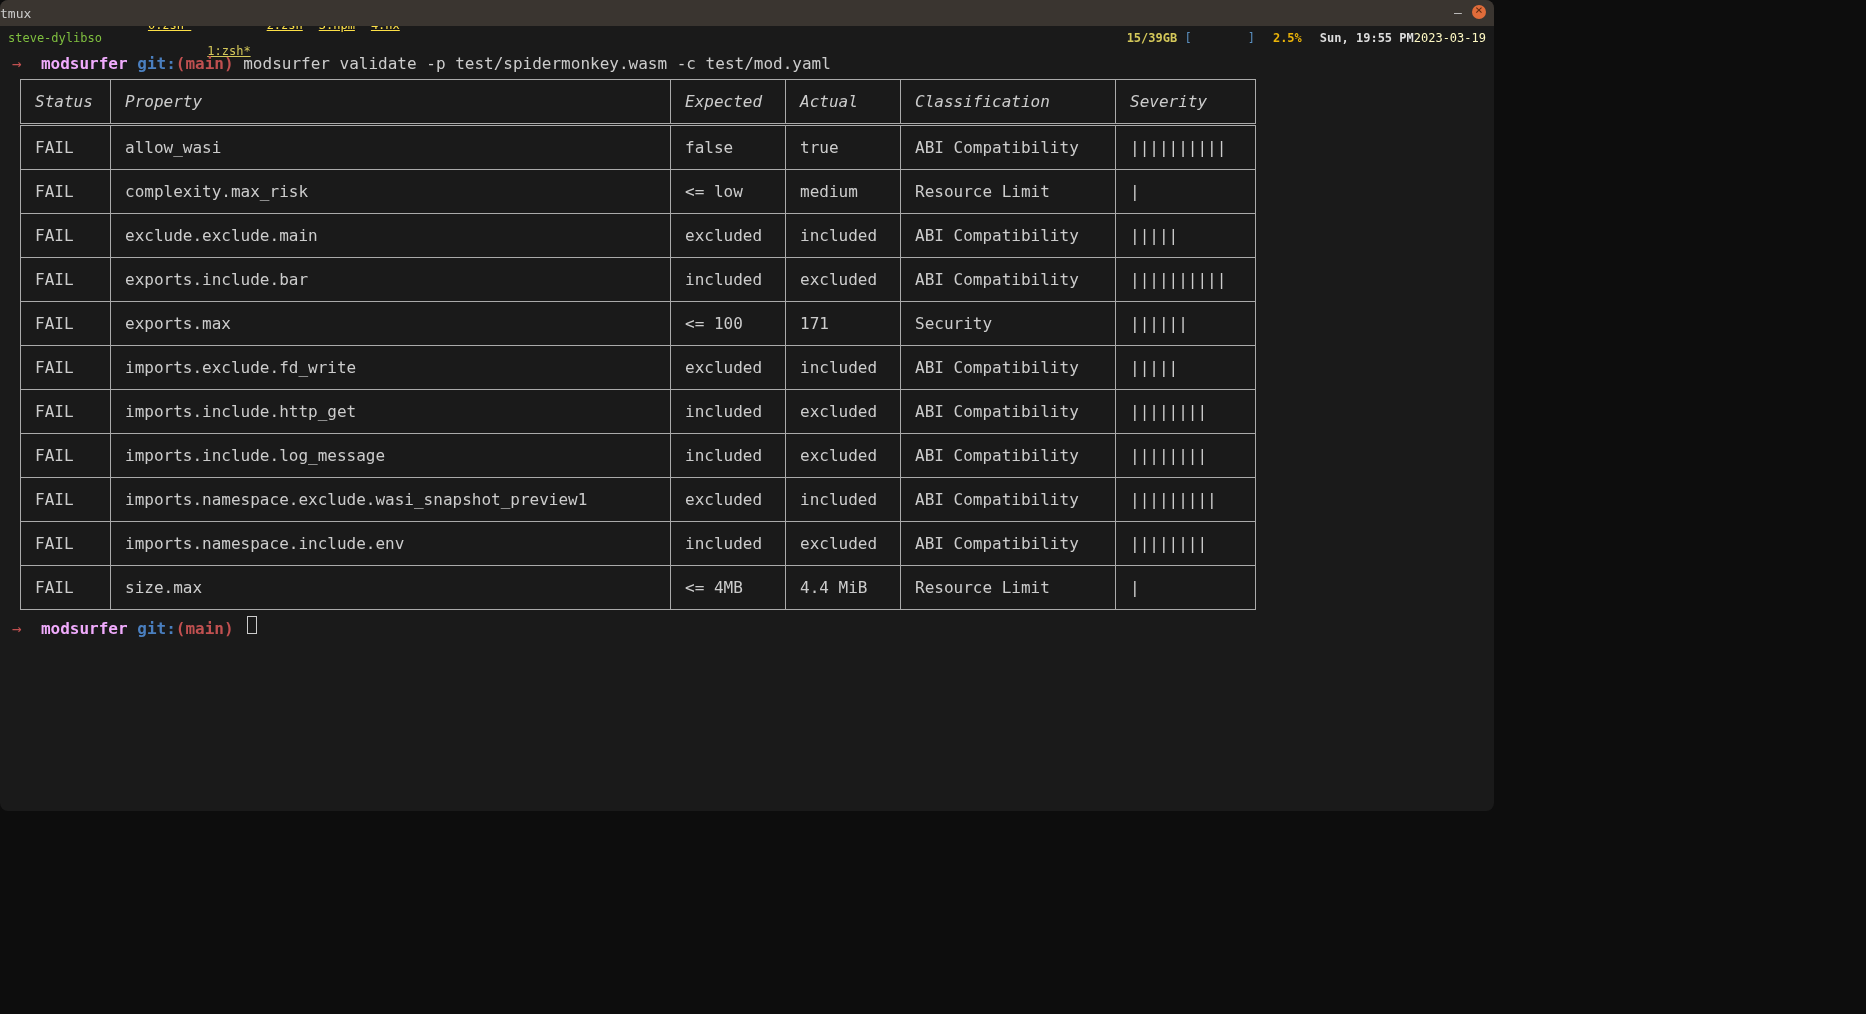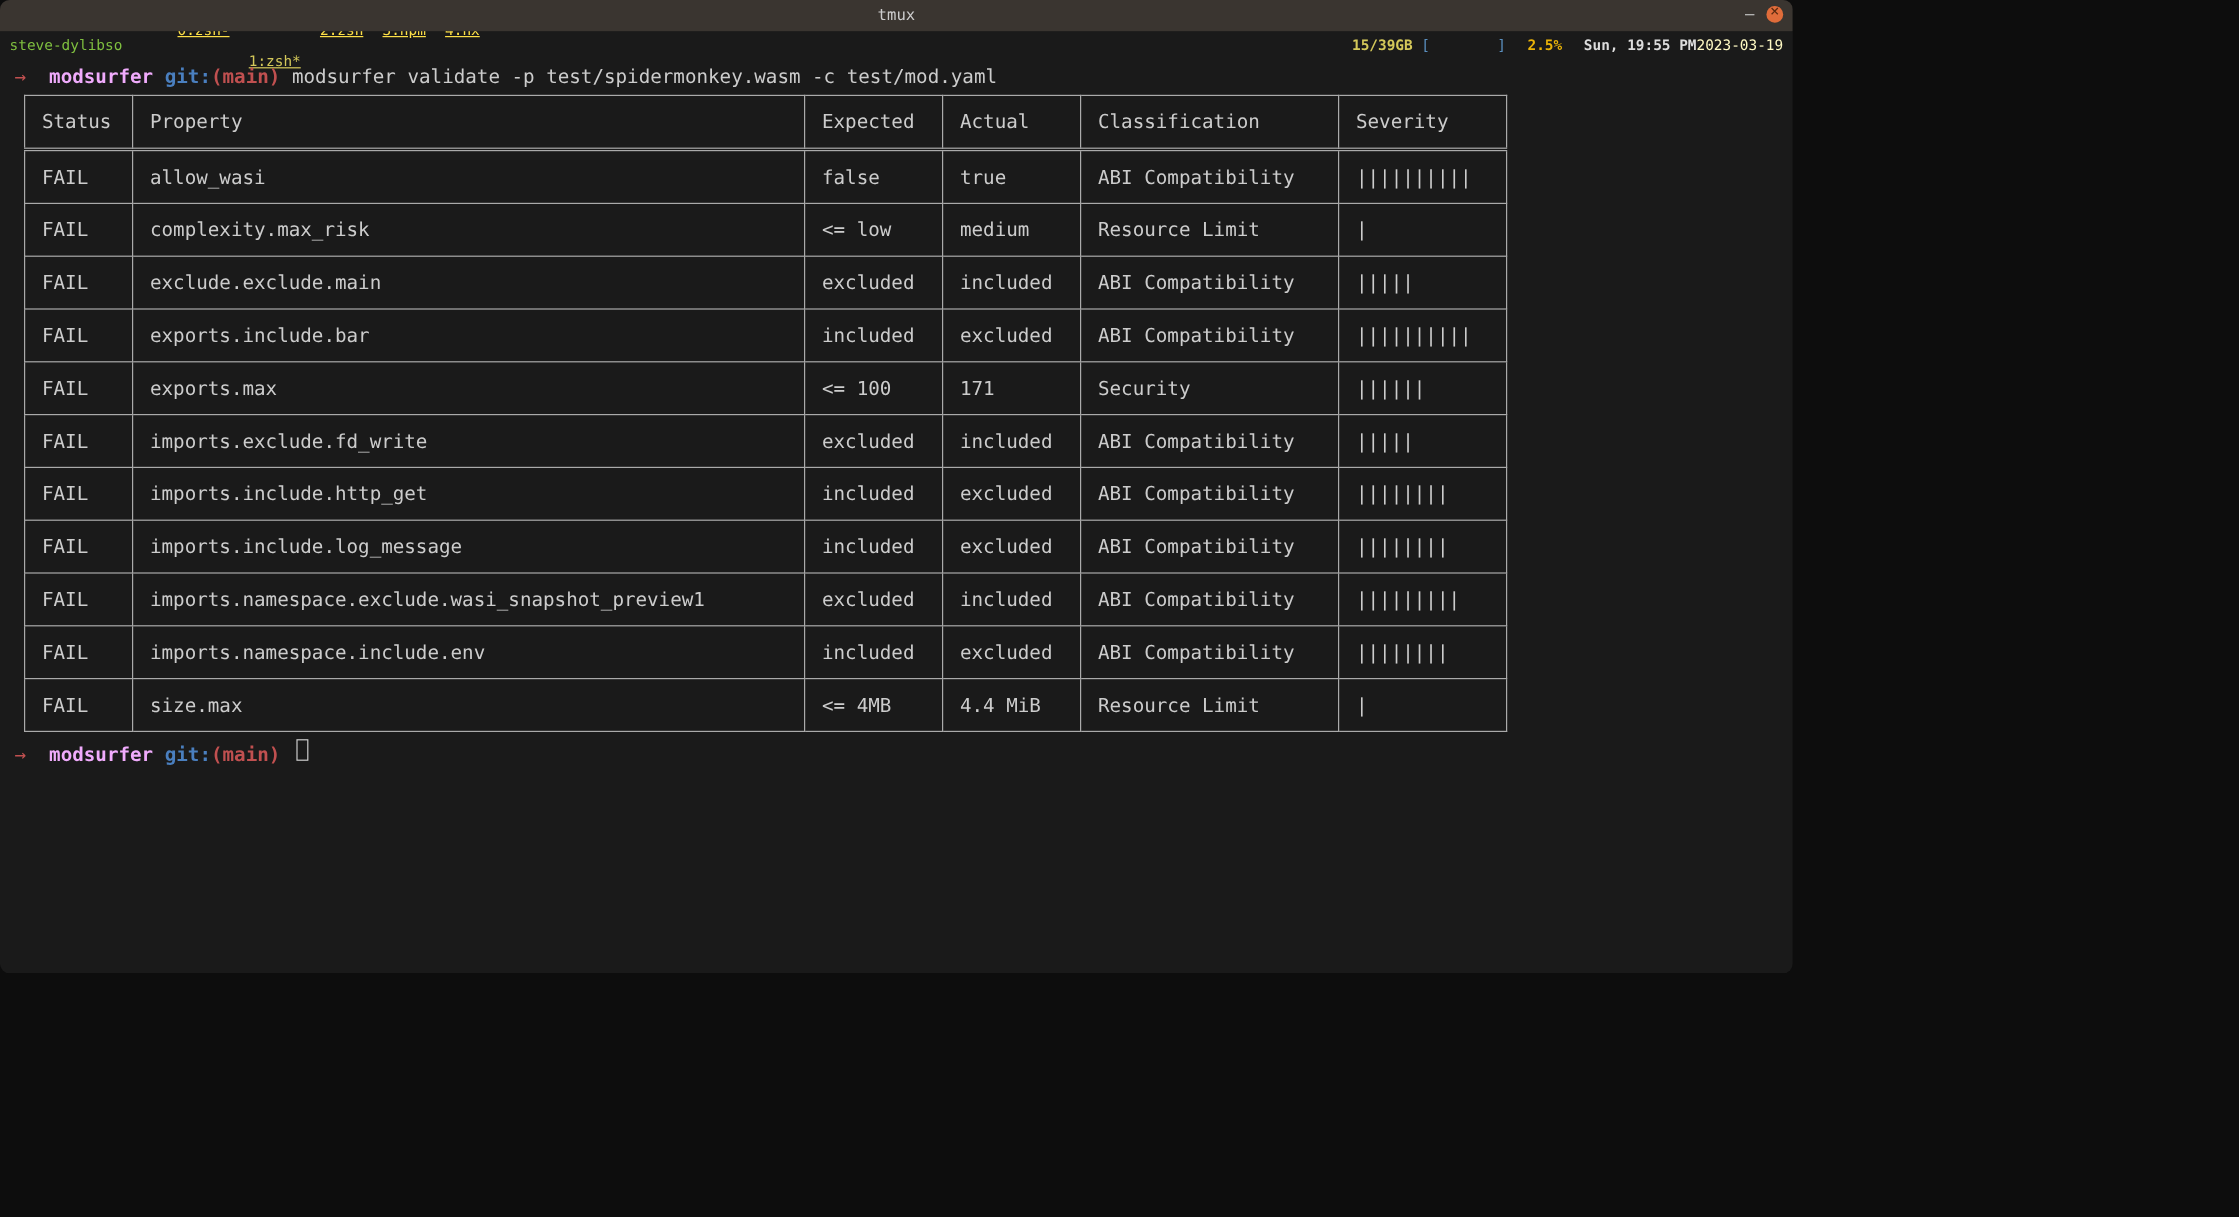--- a/index.html
+++ b/index.html
@@ -17,21 +17,21 @@
     border-radius: 8px;
     overflow: hidden;
     width: 100%;
     height: 100%;
   }
   .titlebar {
     background: #3a3530;
     height: 26px;
     display: flex;
     align-items: center;
-    justify-content: center;
+    justify-content: flex-start;
     position: relative;
     color: #ccc;
     font-size: 13px;
   }
   .window-controls {
     position: absolute;
     right: 8px;
     top: 4px;
     display: flex;
     gap: 6px;
@@ -94,21 +94,21 @@
     width: auto;
   }
   th, td {
     border: 1.5px solid #aaa;
     padding: 12px 14px;
     text-align: left;
     color: #ccc;
     font-size: 16px;
     font-family: inherit;
   }
-  thead tr { border-bottom: 3px double #aaa;}
+  thead tr { border-bottom: 3px double #aaa; font-style: italic;}
   th { font-weight: normal; }
   .cursor {
     display: inline-block;
     width: 10px;
     height: 18px;
     border: 1.5px solid #ccc;
     vertical-align: text-bottom;
     margin-left: 4px;
   }
   .col-status { width: 90px;}

